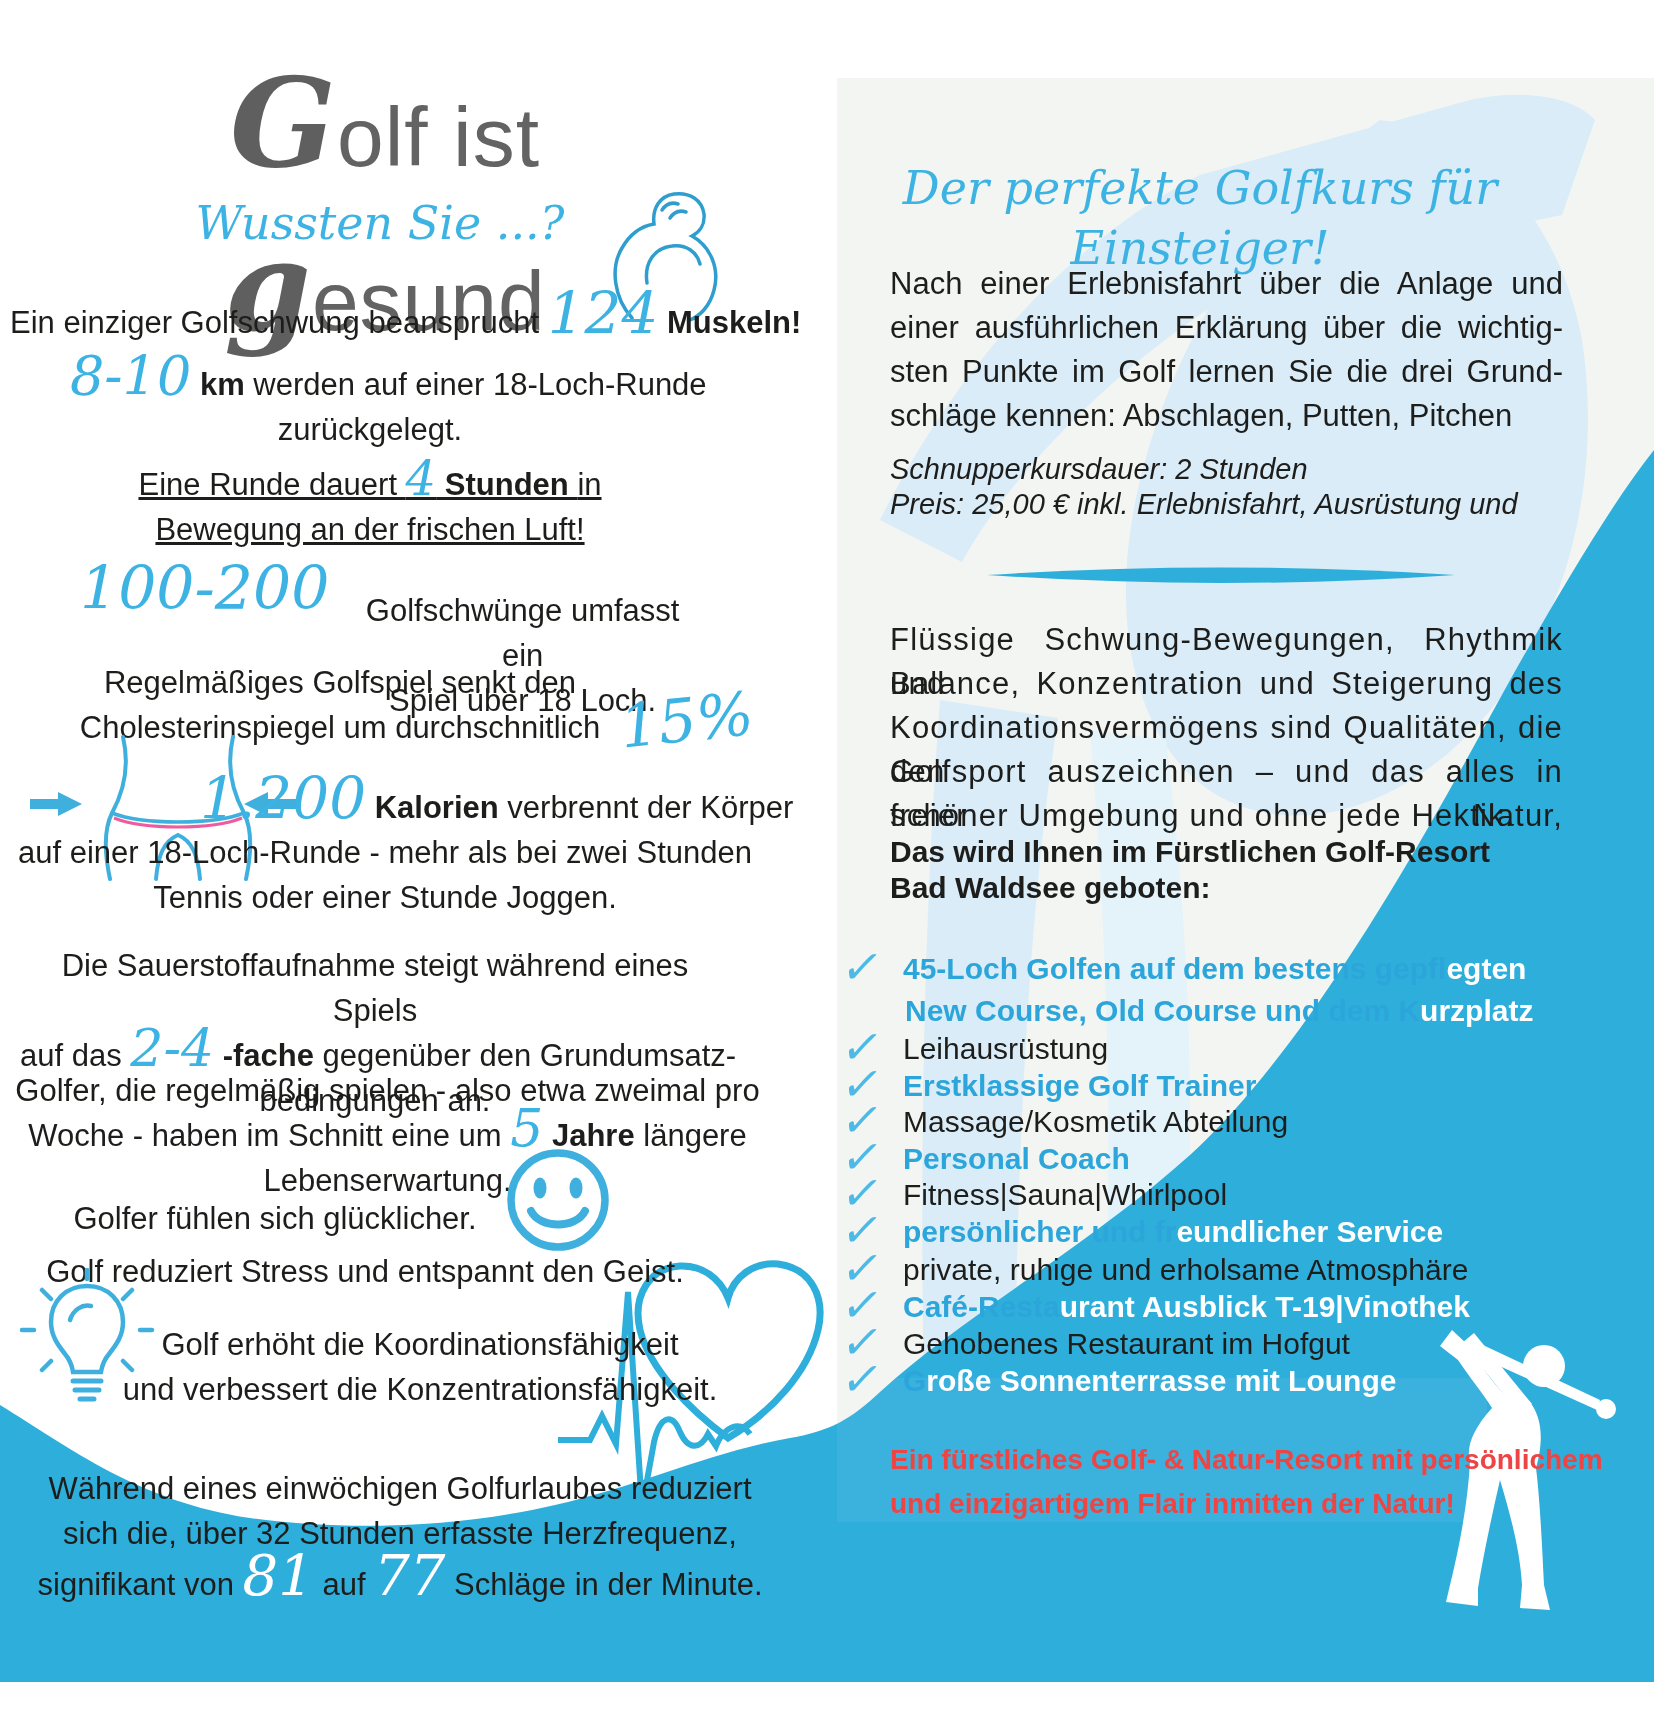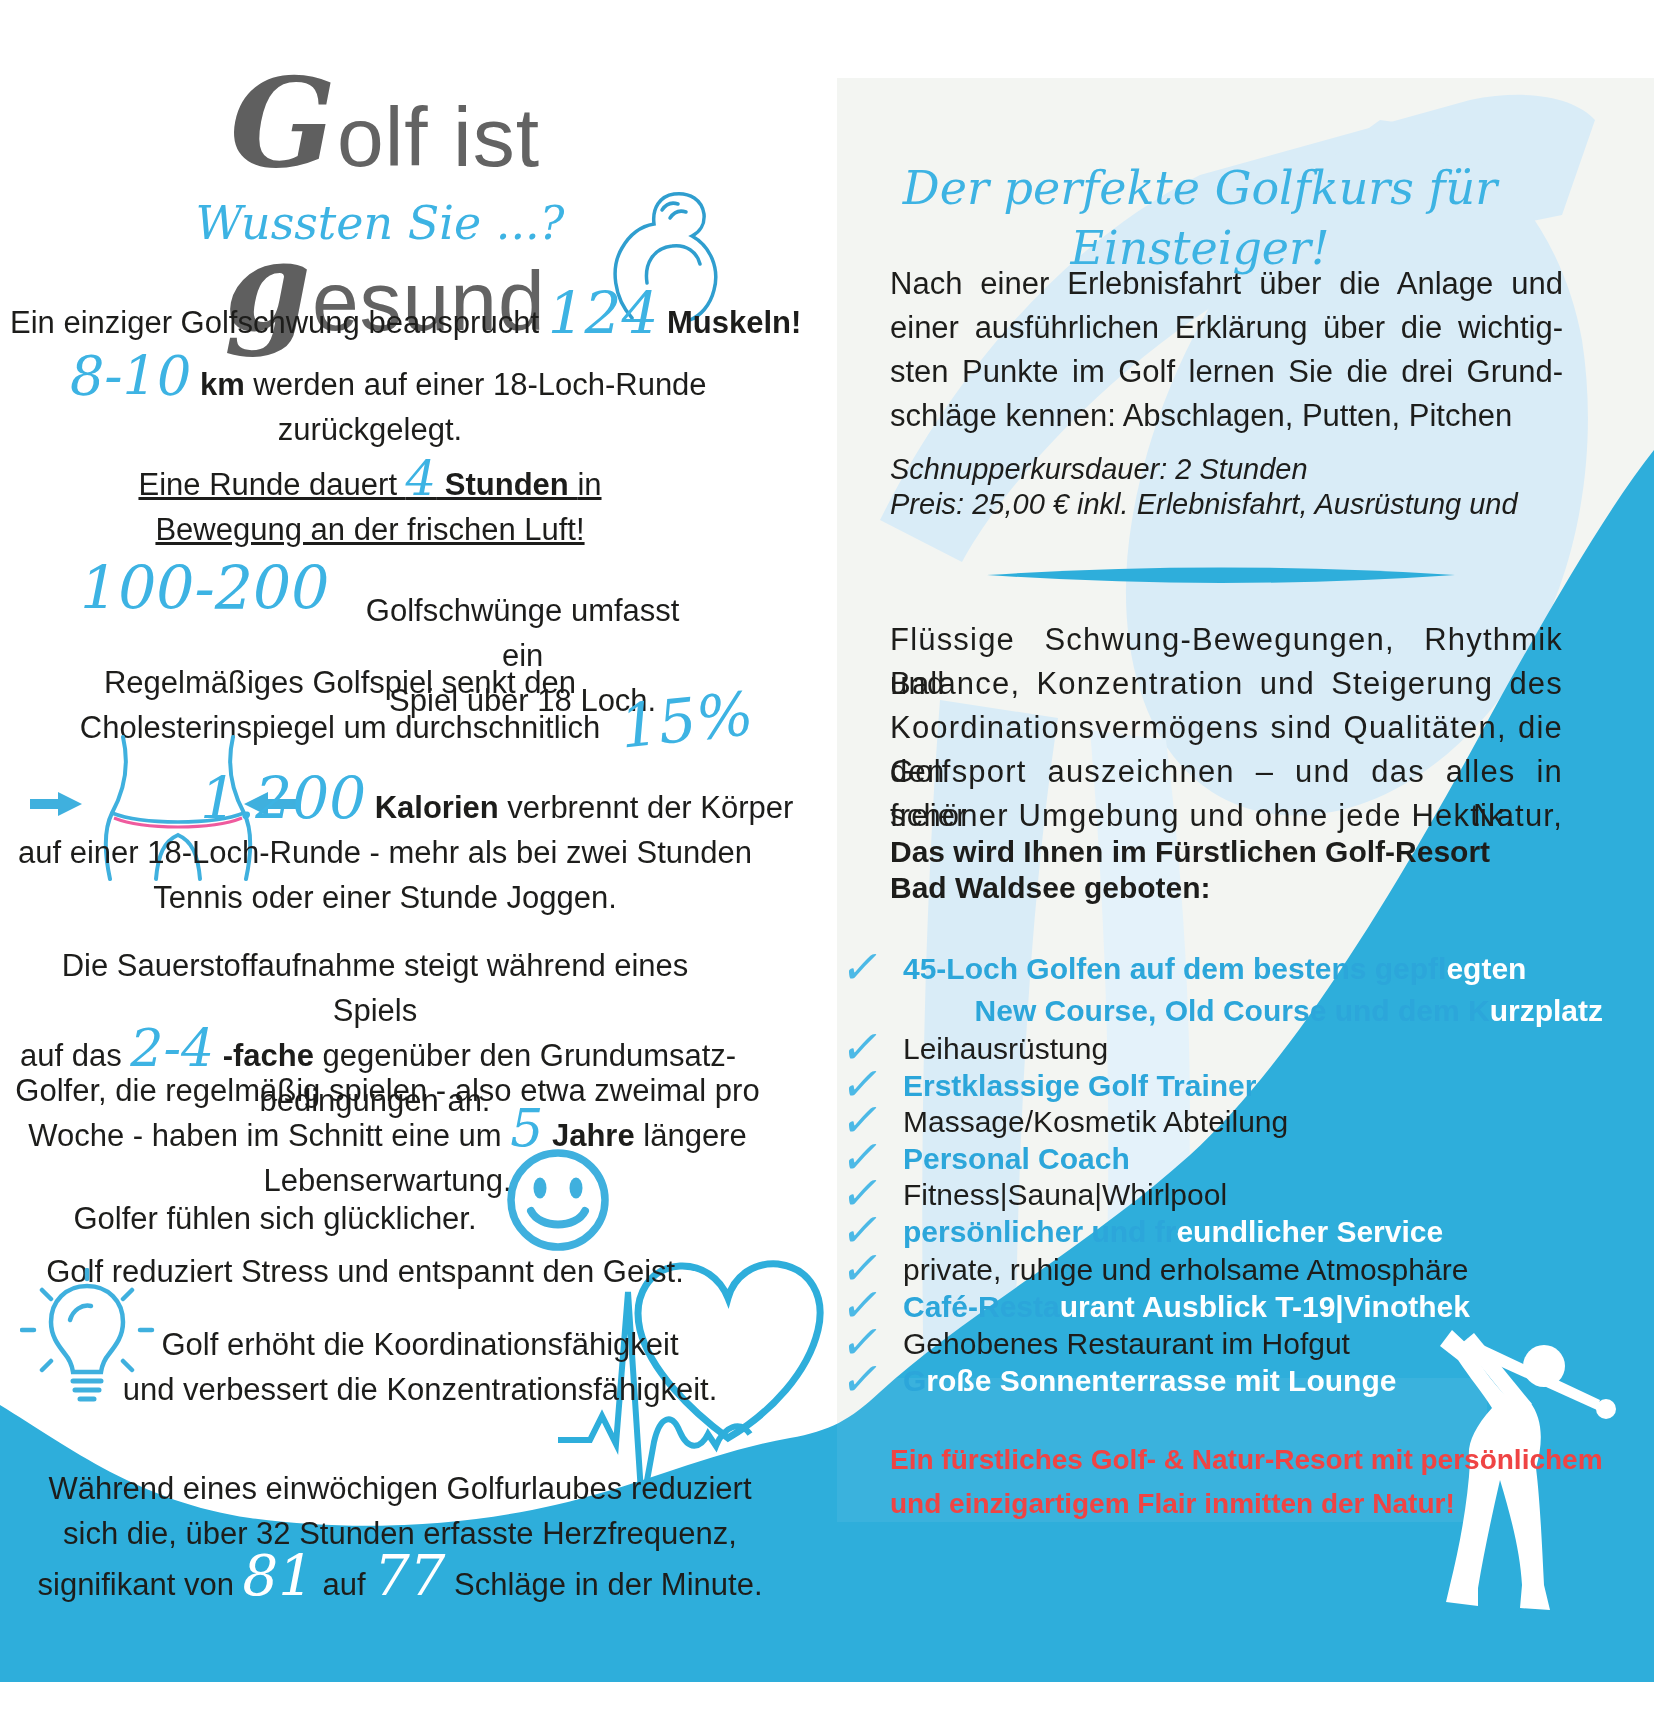--- a/index.html
+++ b/index.html
@@ -196,21 +196,21 @@
   </div>
 
   <div class="abs offer" style="left:890px;top:834px;width:700px;">
     <div>Das wird Ihnen im Fürstlichen Golf-Resort</div>
     <div>Bad Waldsee geboten:</div>
   </div>
 
   <div class="abs chk-row" style="top:948px;">
     <span class="chk">✓</span>
     <div class="chk-text"><span class="t-blue">45-Loch Golfen auf dem bestens gepfl</span><span class="t-white">egten</span></div>
-    <div class="chk-text" style="margin-left:92px;text-align:right;"><span class="t-blue">New Course, Old Course und dem K</span><span class="t-white">urzplatz</span></div>
+    <div class="chk-text" style="margin-left:62px;"><span class="t-blue">New Course, Old Course und dem K</span><span class="t-white">urzplatz</span></div>
   </div>
   <div class="abs chk-row" style="top:1028px;">
     <span class="chk">✓</span>
     <div class="chk-text t-black">Leihausrüstung</div>
   </div>
   <div class="abs chk-row" style="top:1065px;">
     <span class="chk">✓</span>
     <div class="chk-text t-blue">Erstklassige Golf Trainer</div>
   </div>
   <div class="abs chk-row" style="top:1101px;">

